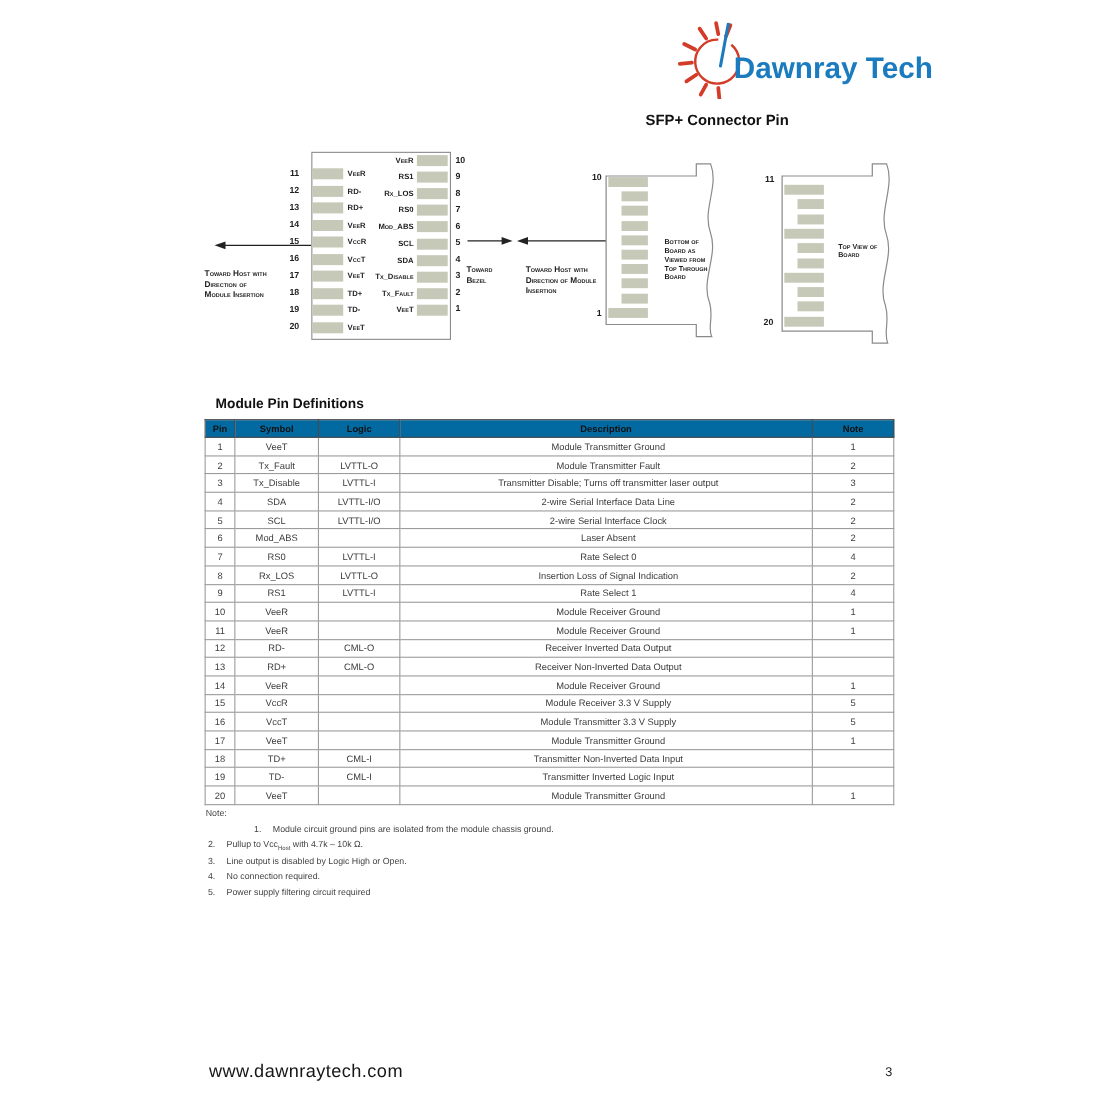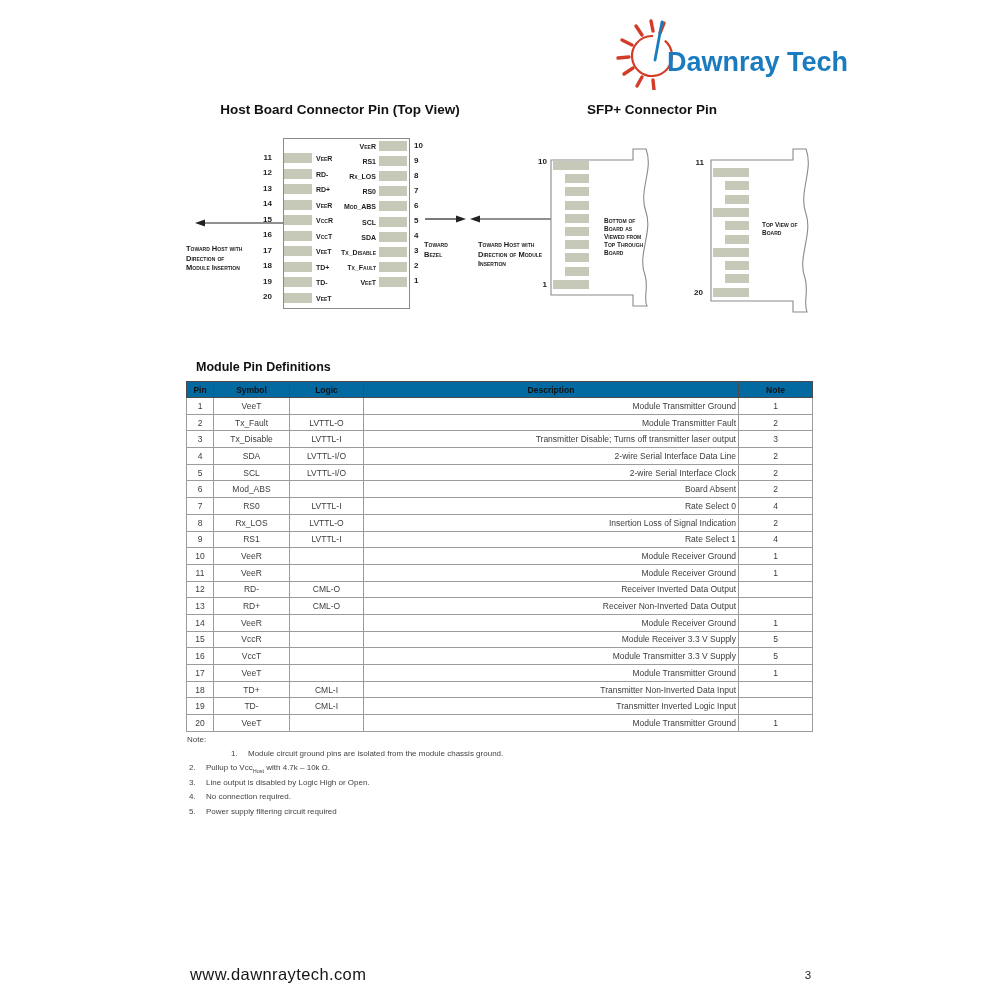--- a/index.html
+++ b/index.html
@@ -18,21 +18,21 @@
   .board-caption{position:absolute;font-weight:bold;font-size:6.5px;line-height:8px;color:#1d1d1d;
              font-variant:small-caps;}
   svg.layer{position:absolute;left:0;top:0;pointer-events:none;}
   
   .tbl-title{position:absolute;left:196px;top:360px;font-weight:bold;font-size:12.5px;color:#111;}
   #pin-table{position:absolute;left:186px;top:381px;width:626px;border-collapse:collapse;
              table-layout:fixed;font-size:8.5px;color:#3c3c3c;border:1px solid #555;}
   #pin-table th{background:#0369a1;border:1px solid #4a4a4a;font-weight:bold;color:#111;
                 height:15px;padding:0 2px;}
   #pin-table td{border:1px solid #9c9c9c;height:15.7px;padding:0 2px;text-align:center;line-height:10px;}
-  #pin-table td.desc{text-align:right;padding-left:6px;}
+  #pin-table td.desc{text-align:center;padding-left:6px;}
   
   .note-label{position:absolute;left:187px;top:735px;font-size:8px;color:#444;}
   .note-item{position:absolute;font-size:8px;color:#444;white-space:nowrap;}
   
   .footer-site{position:absolute;left:190px;top:965px;font-size:16.5px;letter-spacing:0.4px;color:#161616;}
   .footer-page{position:absolute;left:798px;top:969px;width:20px;text-align:center;font-size:11.5px;color:#222;}
 </style>
 </head>
 <body>
 
@@ -47,21 +47,20 @@
       <path d="M13,48 L24,47"></path>
       <path d="M19,64 L28,58"></path>
       <path d="M32,76 L37,67"></path>
       <path d="M49,80 L48,70"></path>
     </g>
     <circle cx="47" cy="46" r="20" fill="none" stroke="#d23c28" stroke-width="2.2" stroke-dasharray="112 14" transform="rotate(-50 47 46)"></circle>
     <path d="M57,12 L50,50" stroke="#1b7bbf" stroke-width="2.8" fill="none" stroke-linecap="round"></path>
     <text x="62" y="61" font-size="27" font-weight="bold" fill="#1b7bbf" font-family="Liberation Sans, sans-serif">Dawnray Tech</text>
   </svg>
 
-  <div class="sect-title" style="left:190px;top:102px;width:300px;">Host Board Connector Pin (Top View)</div>
   <div class="sect-title" style="left:532px;top:102px;width:240px;">SFP+ Connector Pin</div>
 
   <svg class="layer" width="1000" height="1000" viewBox="0 0 1000 1000">
     <g stroke="#222" fill="#222">
       <line x1="204" y1="223" x2="283" y2="223" stroke-width="1.2"></line>
       <polygon points="195,223 205,219.5 205,226.5" stroke="none"></polygon>
     </g>
     <g stroke="#222" fill="#222">
       <line x1="425" y1="219" x2="457" y2="219" stroke-width="1.2"></line>
       <polygon points="466,219 456,215.5 456,222.5" stroke="none"></polygon>
@@ -224,21 +223,21 @@
           <td>5</td>
           <td>SCL</td>
           <td>LVTTL-I/O</td>
           <td class="desc">2-wire Serial Interface Clock</td>
           <td>2</td>
         </tr>
         <tr>
           <td>6</td>
           <td>Mod_ABS</td>
           <td></td>
-          <td class="desc">Board Absent</td>
+          <td class="desc">Laser Absent</td>
           <td>2</td>
         </tr>
         <tr>
           <td>7</td>
           <td>RS0</td>
           <td>LVTTL-I</td>
           <td class="desc">Rate Select 0</td>
           <td>4</td>
         </tr>
         <tr>

